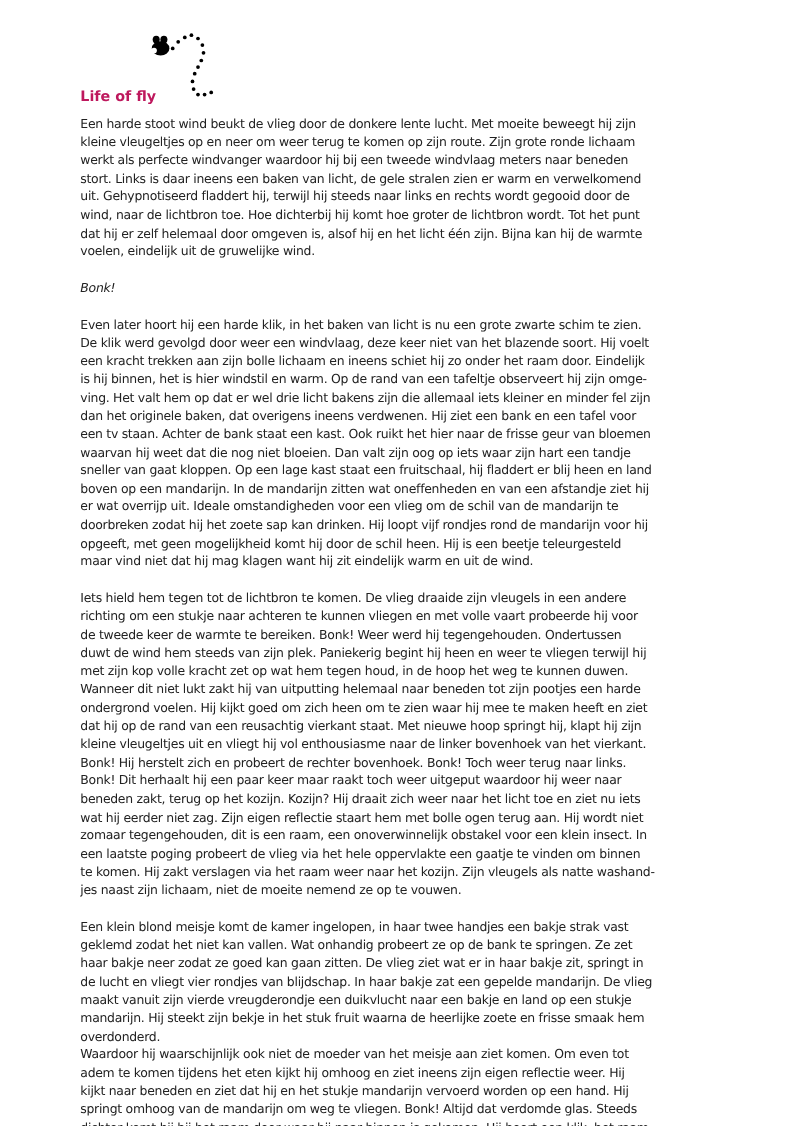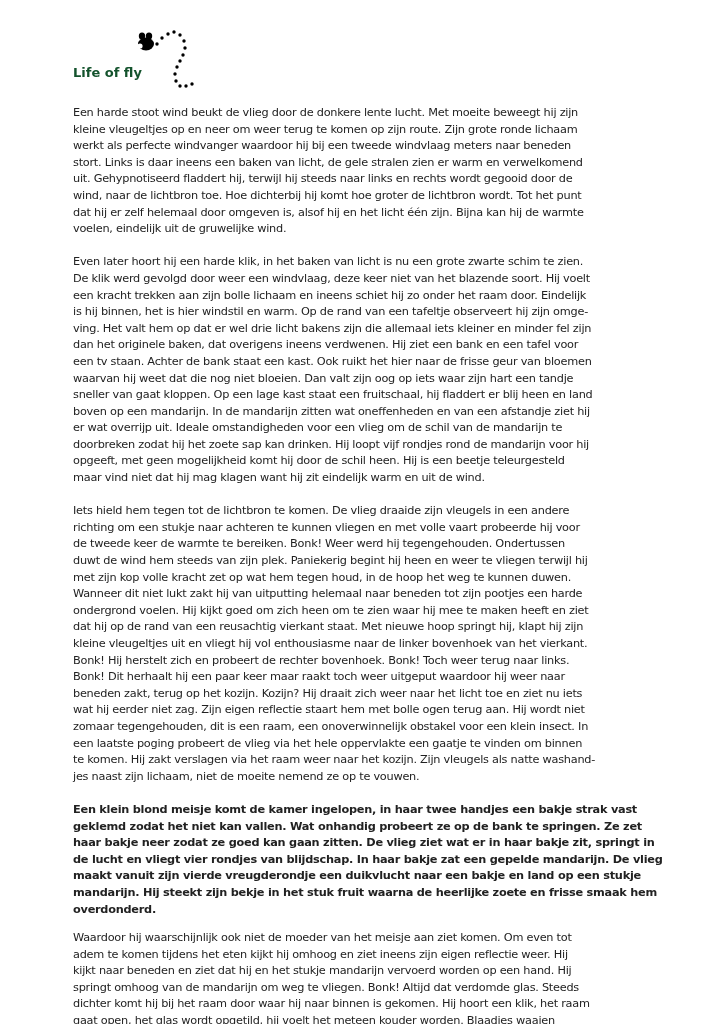--- a/index.html
+++ b/index.html
@@ -1,24 +1,24 @@
 <!DOCTYPE html>
 <html><head>
 <meta charset="utf-8">
 <style>
   html, body { margin: 0; padding: 0; background: #ffffff; }
   body { width: 724px; height: 1024px; position: relative; overflow: hidden;
          font-family: "DejaVu Sans", sans-serif; color: #1e1e1e; }
   .logo { position: absolute; left: 130px; top: 25px; width: 80px; height: 70px; }
-  .title { position: absolute; left: 73px; top: 65px; font-size: 13px; font-weight: bold;
-           letter-spacing: 0px; color: #14532d; }
+  .title { position: absolute; left: 73px; top: 81px; font-size: 13px; font-weight: bold;
+           letter-spacing: 0px; color: #be185d; }
   .content { position: absolute; left: 73px; top: 105px; width: 646px;
              font-size: 11.3px; line-height: 16.6px; letter-spacing: -0.25px; color: #222; }
   .content p { margin: 0 0 16.6px 0; white-space: pre-line; }
-  .content p.tight { margin-bottom: 12px; font-weight: bold; }
+  .content p.tight { margin-bottom: 0; }
   .content p.em { font-style: italic; }
 </style>
 </head>
 <body>
 
 <svg class="logo" viewBox="0 0 80 70" xmlns="http://www.w3.org/2000/svg">
   <g fill="#000">
     <ellipse cx="16" cy="19" rx="8" ry="6.5"></ellipse>
     <ellipse cx="12" cy="11" rx="3.2" ry="3.6"></ellipse>
     <ellipse cx="19" cy="11" rx="3.2" ry="3.6"></ellipse>
@@ -47,20 +47,21 @@
 
 <div class="content">
   <p>Een harde stoot wind beukt de vlieg door de donkere lente lucht. Met moeite beweegt hij zijn
 kleine vleugeltjes op en neer om weer terug te komen op zijn route. Zijn grote ronde lichaam
 werkt als perfecte windvanger waardoor hij bij een tweede windvlaag meters naar beneden
 stort. Links is daar ineens een baken van licht, de gele stralen zien er warm en verwelkomend
 uit. Gehypnotiseerd fladdert hij, terwijl hij steeds naar links en rechts wordt gegooid door de
 wind, naar de lichtbron toe. Hoe dichterbij hij komt hoe groter de lichtbron wordt. Tot het punt
 dat hij er zelf helemaal door omgeven is, alsof hij en het licht één zijn. Bijna kan hij de warmte
 voelen, eindelijk uit de gruwelijke wind.</p>
+  <p class="em">Bonk!</p>
   <p>Even later hoort hij een harde klik, in het baken van licht is nu een grote zwarte schim te zien.
 De klik werd gevolgd door weer een windvlaag, deze keer niet van het blazende soort. Hij voelt
 een kracht trekken aan zijn bolle lichaam en ineens schiet hij zo onder het raam door. Eindelijk
 is hij binnen, het is hier windstil en warm. Op de rand van een tafeltje observeert hij zijn omge-
 ving. Het valt hem op dat er wel drie licht bakens zijn die allemaal iets kleiner en minder fel zijn
 dan het originele baken, dat overigens ineens verdwenen. Hij ziet een bank en een tafel voor
 een tv staan. Achter de bank staat een kast. Ook ruikt het hier naar de frisse geur van bloemen
 waarvan hij weet dat die nog niet bloeien. Dan valt zijn oog op iets waar zijn hart een tandje
 sneller van gaat kloppen. Op een lage kast staat een fruitschaal, hij fladdert er blij heen en land
 boven op een mandarijn. In de mandarijn zitten wat oneffenheden en van een afstandje ziet hij

